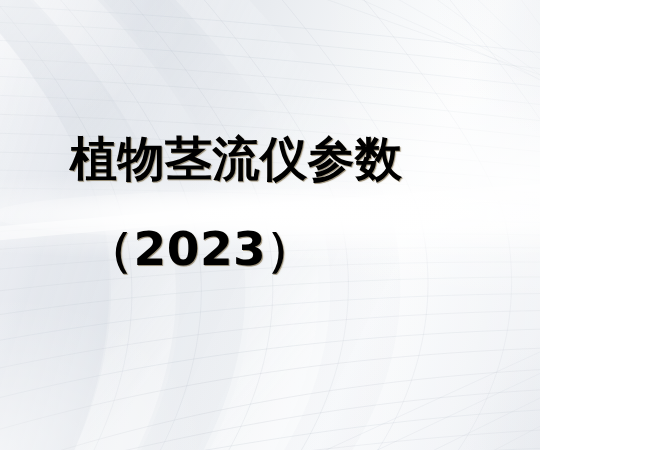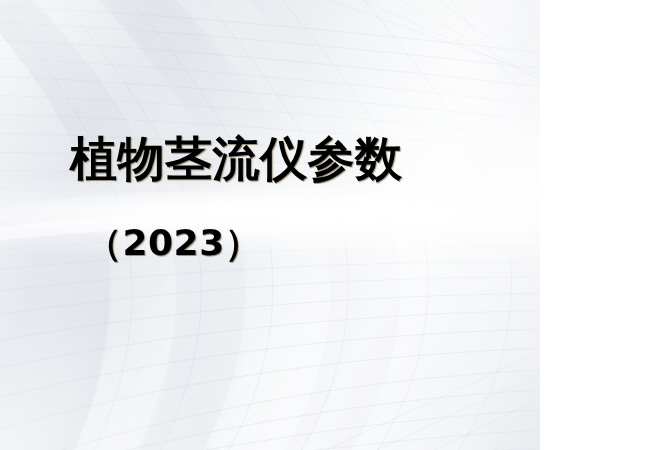--- a/index.html
+++ b/index.html
@@ -95,21 +95,21 @@
 
   #title-main {
     left: 70px;
     top: 135px;
     font-size: 47px;
   }
 
   #title-sub {
     left: 86px;
     top: 225px;
-    font-size: 36px;
+    font-size: 47px;
   }
 </style>
 </head>
 <body>
 
 <div id="slide">
 
   <div class="bg-layer bg-base"></div>
 
   <svg class="bg-layer bg-svg" viewBox="0 0 650 450" width="650" height="450" xmlns="http://www.w3.org/2000/svg">

